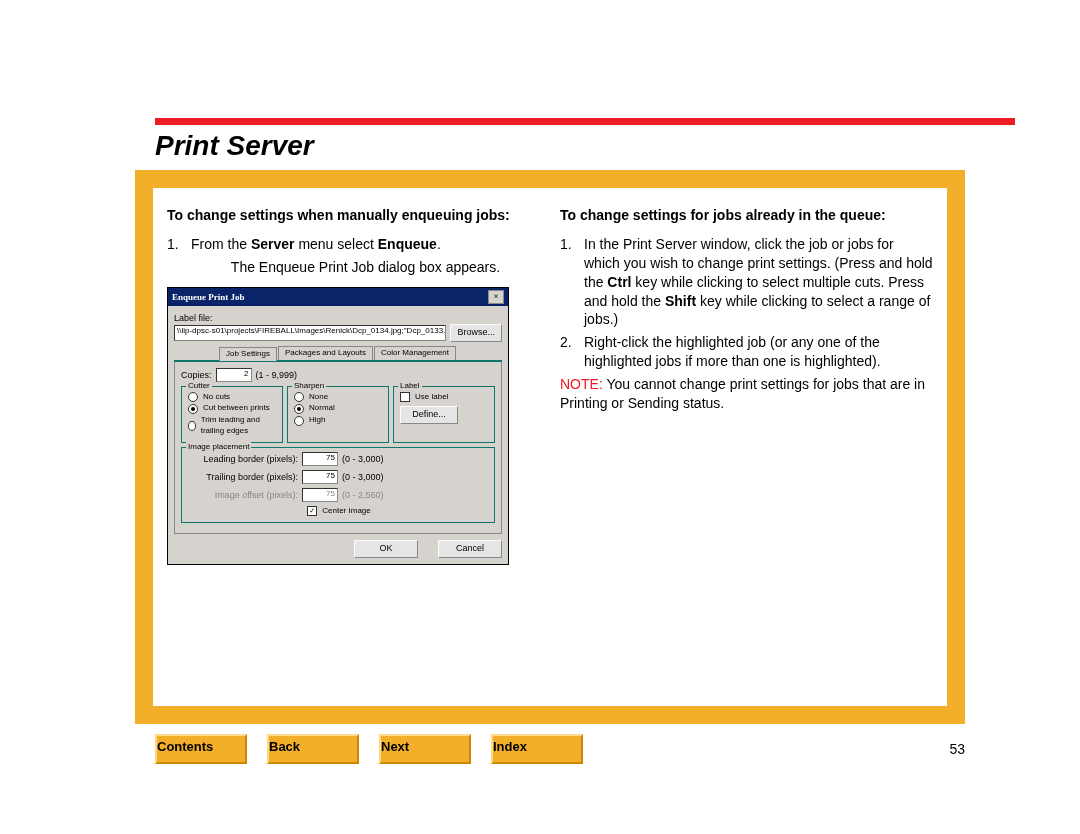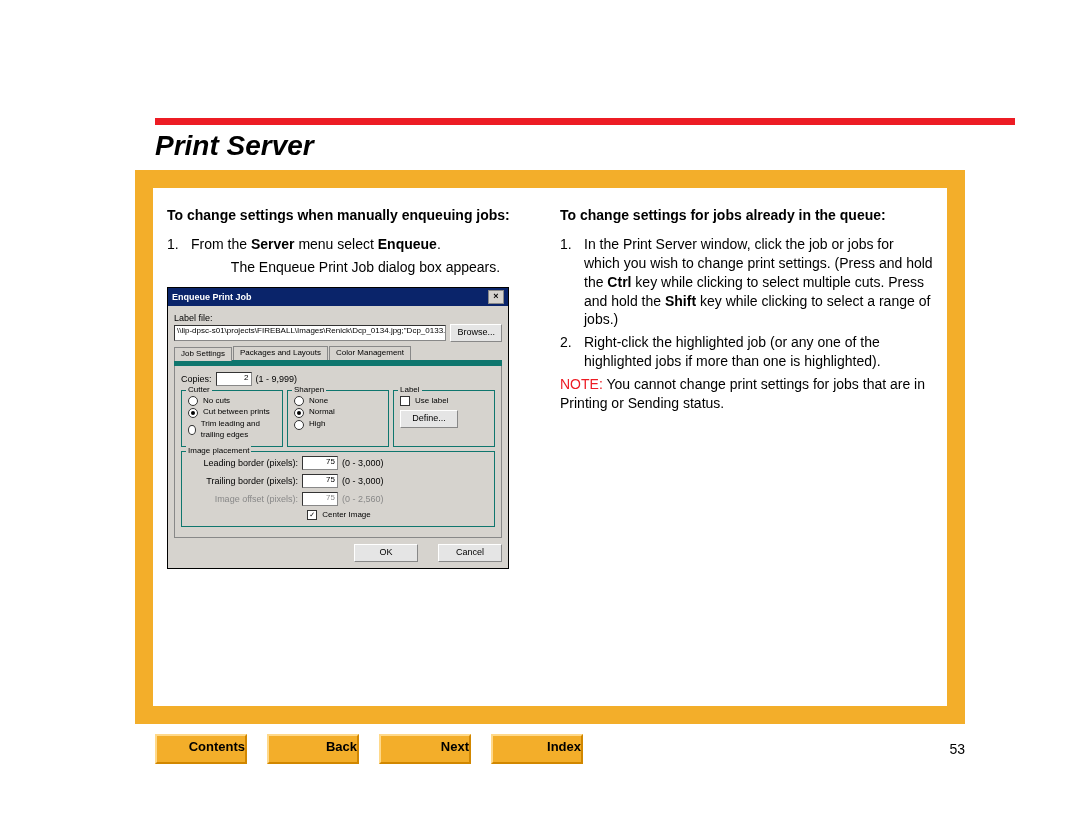--- a/index.html
+++ b/index.html
@@ -83,20 +83,21 @@
     color: #000;
   }
   .dlg-title {
     background: #0a246a;
     color: #fff;
     padding: 2px 4px;
     display: flex;
     justify-content: space-between;
     align-items: center;
     font-weight: bold;
+    font-family: Liberation Serif, serif;
   }
   .dlg-title .x {
     width: 14px; height: 12px;
     background: #d6d3ce;
     border: 1px solid #888;
     color: #000;
     font-size: 9px;
     text-align: center;
     line-height: 10px;
   }
@@ -118,22 +119,23 @@
     background: #e5e5e5;
     border: 1px solid #888;
     border-top-color: #fff;
     border-left-color: #fff;
     font-size: 9px;
     line-height: 14px;
     text-align: center;
   }
   .tabs {
     display: flex;
-    border-bottom: 6px solid #0f766e;
+    border-bottom: 2px solid #0f766e;
     margin-top: 4px;
+    justify-content: center;
   }
   .tabs .tab {
     padding: 1px 6px;
     border: 1px solid #888;
     border-bottom: none;
     background: #d6d3ce;
     margin-right: 1px;
     font-size: 8px;
   }
   .tabs .tab.active {
@@ -189,21 +191,21 @@
     align-items: center;
   }
   .nav-btn {
     width: 88px;
     height: 26px;
     background: #f3ae2a;
     border: 2px solid #d18700;
     border-top-color: #ffd98a;
     border-left-color: #ffd98a;
     margin-right: 20px;
-    text-align: right;
+    text-align: left;
     font-size: 13px;
     font-weight: bold;
     line-height: 22px;
     cursor: pointer;
   }
   .page-num {
     margin-left: auto;
     font-size: 14px;
     color: #000;
   }

